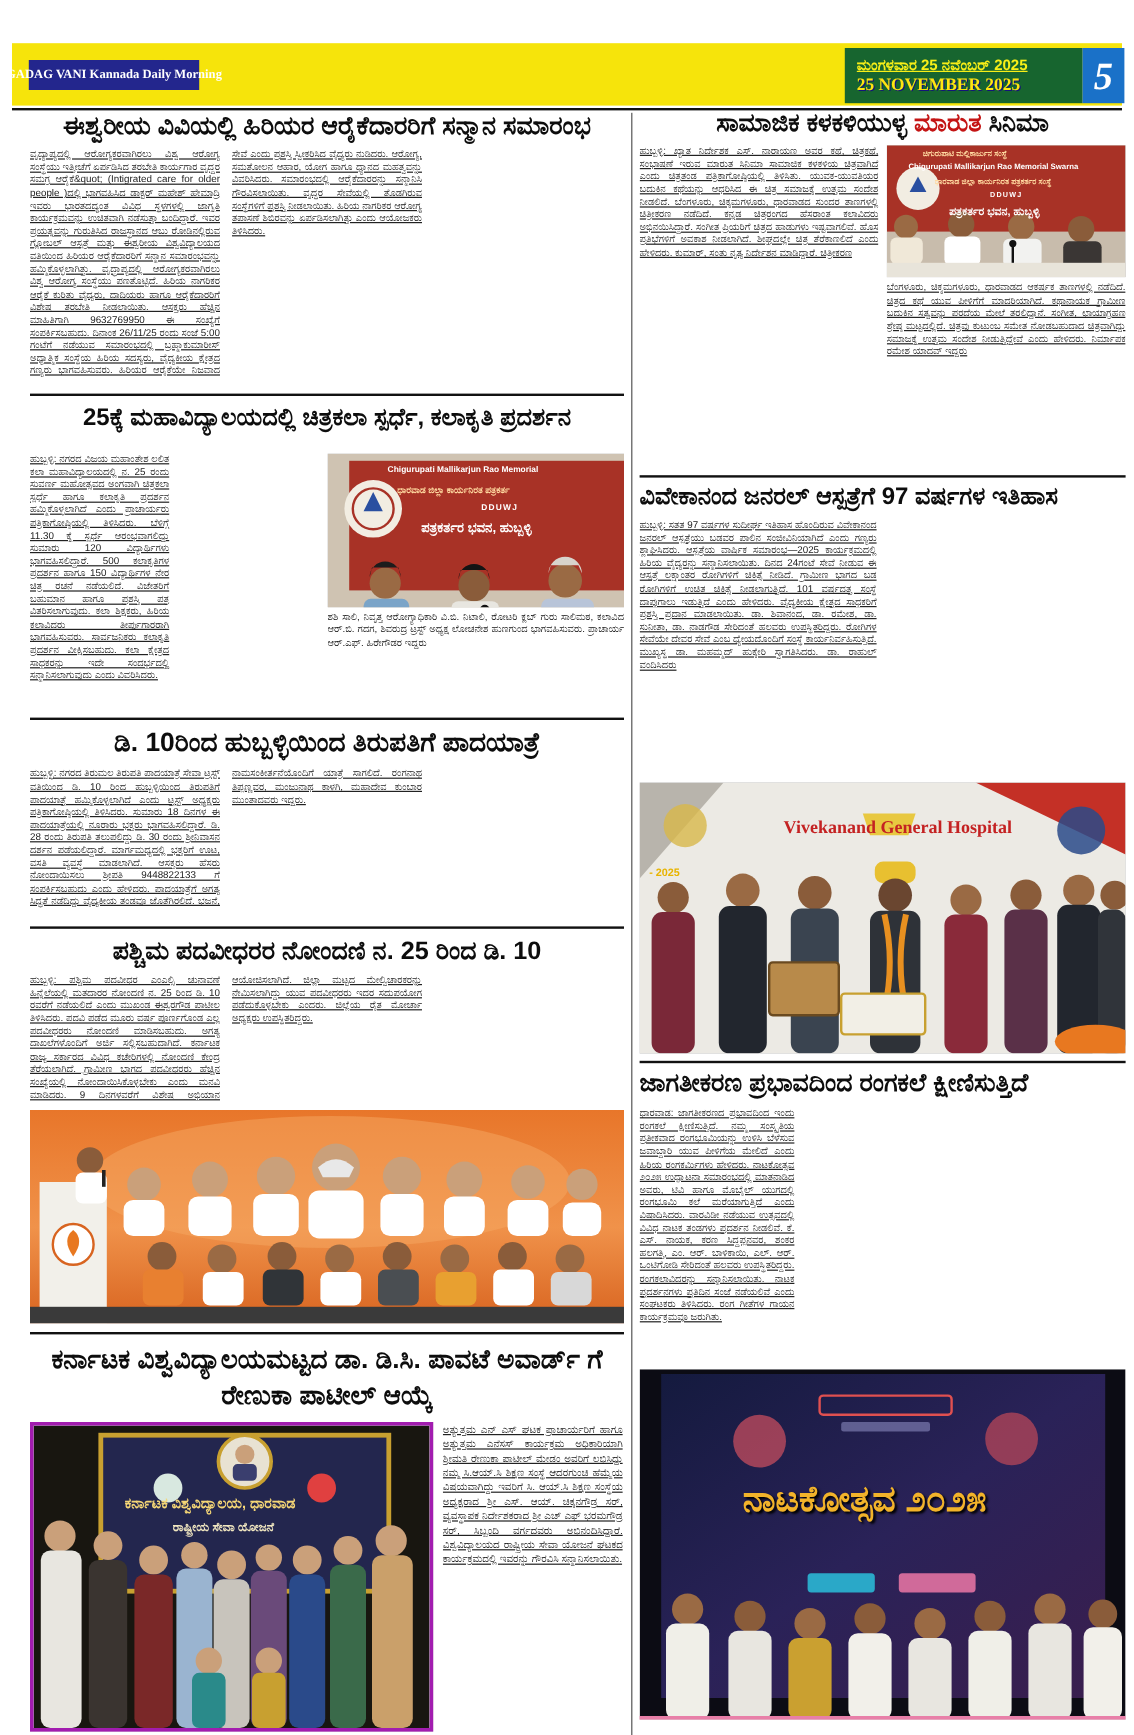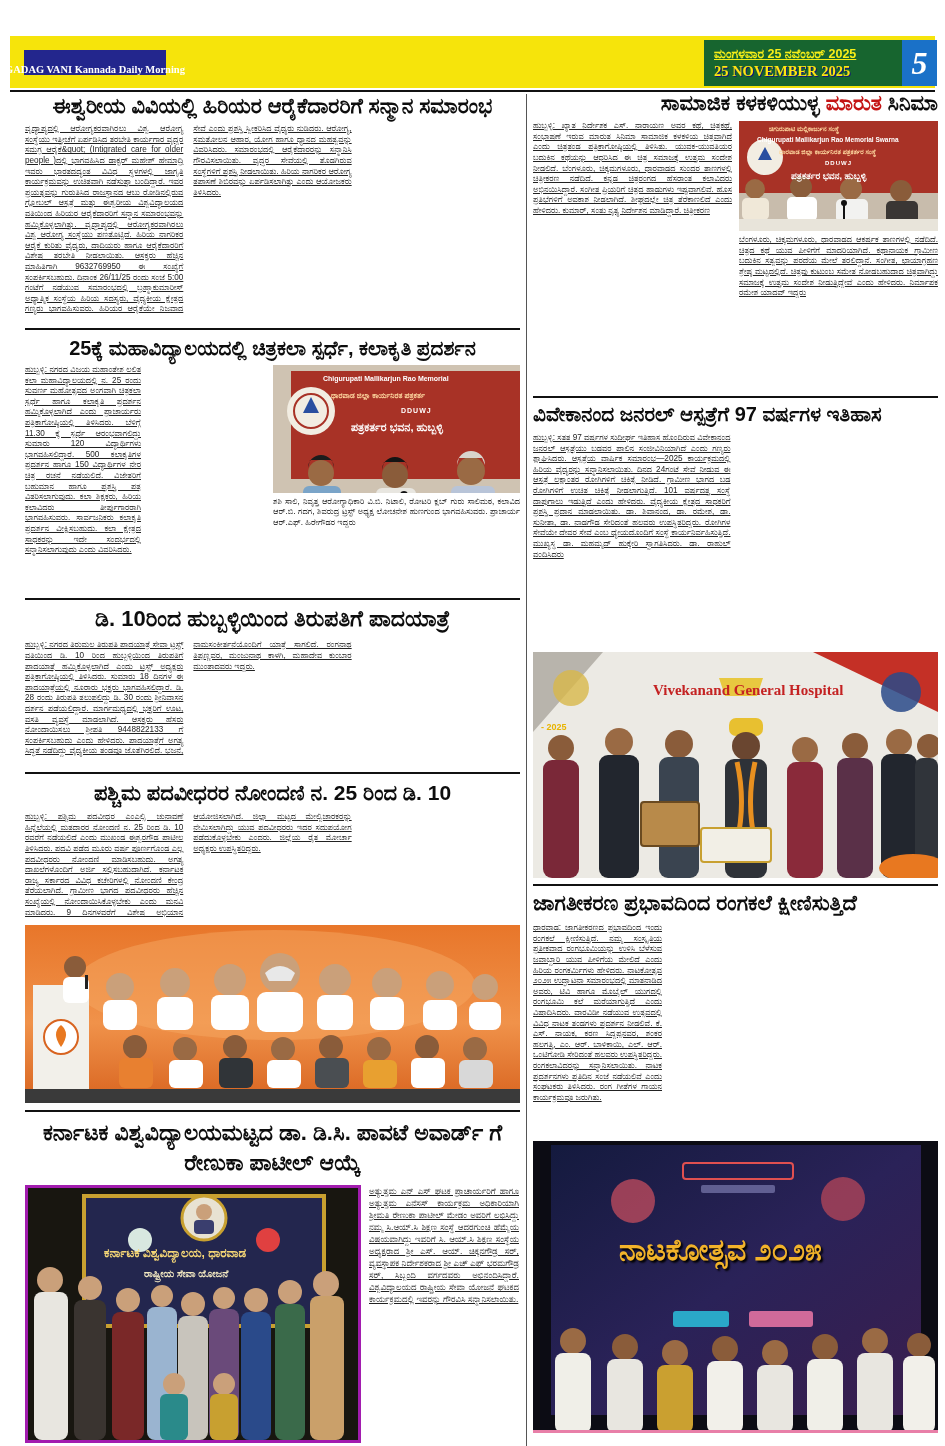--- a/index.html
+++ b/index.html
@@ -2,21 +2,21 @@
 <html><head>
 <meta charset="utf-8">
 <style>
   html,body{margin:0;padding:0;background:#9a9a9a;}
   .page{position:relative;width:945px;height:1446px;background:#ffffff;overflow:hidden;
         font-family:"Liberation Sans","DejaVu Sans",sans-serif;color:#1a1a1a;}
   
   .band{position:absolute;left:10px;top:36px;width:925px;height:52px;background:#f6e40b;}
   .masthead{position:absolute;left:24px;top:50px;width:142px;height:25px;background:#23268d;
             color:#fff;font-family:"Liberation Serif",serif;font-weight:bold;font-size:10.5px;
-            display:flex;align-items:flex-end;justify-content:center;white-space:nowrap;}
+            display:flex;align-items:center;justify-content:center;white-space:nowrap;}
   .logo-panel{position:absolute;left:366px;top:30px;width:140px;height:62px;background:#fff;
               display:flex;align-items:center;justify-content:center;}
   .logo-k1{font-weight:bold;font-size:30px;color:#3d4a94;line-height:1;letter-spacing:-1px;
            text-shadow:1px 1px 0 #9aa4d6;}
   .logo-k2{font-weight:bold;font-size:20px;color:#c41414;line-height:1;margin-left:2px;margin-top:18px;
            text-shadow:0 0 1px #f0c000;}
   .statue{margin:0 1px;margin-top:-6px;}
   .date-box{position:absolute;left:704px;top:40px;width:198px;height:46px;background:#17652f;
             display:flex;flex-direction:column;justify-content:center;padding-left:10px;box-sizing:border-box;}
   .date-kn{color:#f8ef17;font-weight:bold;font-size:12.5px;line-height:1.3;text-decoration:underline;}
@@ -71,21 +71,21 @@
   <div class="vdiv"></div>
 
   <div class="art" style="left:25px;top:93px;width:495px;">
     <div class="hl" style="font-size:21px;">ಈಶ್ವರೀಯ ವಿವಿಯಲ್ಲಿ ಹಿರಿಯರ ಆರೈಕೆದಾರರಿಗೆ ಸನ್ಮಾನ ಸಮಾರಂಭ</div>
     <div class="body-txt" style="margin-top:6px;height:196px;column-count:3;column-gap:10px;">ವೃದ್ಯಾಪ್ಯದಲ್ಲಿ ಆರೋಗ್ಯಕರವಾಗಿರಲು ವಿಶ್ವ ಆರೋಗ್ಯ ಸಂಸ್ಥೆಯು ಇತ್ತೀಚೆಗೆ ಏರ್ಪಡಿಸಿದ ತರಬೇತಿ ಕಾರ್ಯಗಾರ ವೃದ್ದರ ಸಮಗ್ರ ಆರೈಕೆ&amp;quot; (Intigrated care for older people )ದಲ್ಲಿ ಭಾಗವಹಿಸಿದ ಡಾಕ್ಟರ್ ಮಹೇಶ್ ಹೇಮಾದ್ರಿ ಇವರು ಭಾರತದದ್ಯಂತ ವಿವಿಧ ಸ್ಥಳಗಳಲ್ಲಿ ಜಾಗೃತಿ ಕಾರ್ಯಕ್ರಮವನ್ನು ಉಚಿತವಾಗಿ ನಡೆಸುತ್ತಾ ಬಂದಿದ್ದಾರೆ. ಇವರ ಪ್ರಯತ್ನವನ್ನು ಗುರುತಿಸಿದ ರಾಜಸ್ಥಾನದ ಆಬು ರೋಡಿನಲ್ಲಿರುವ ಗ್ಲೋಬಲ್ ಆಸ್ಪತ್ರೆ ಮತ್ತು ಈಶ್ವರೀಯ ವಿಶ್ವವಿದ್ಯಾಲಯದ ವತಿಯಿಂದ ಹಿರಿಯರ ಆರೈಕೆದಾರರಿಗೆ ಸನ್ಮಾನ ಸಮಾರಂಭವನ್ನು ಹಮ್ಮಿಕೊಳ್ಳಲಾಗಿತ್ತು. ವೃದ್ಧಾಪ್ಯದಲ್ಲಿ ಆರೋಗ್ಯಕರವಾಗಿರಲು ವಿಶ್ವ ಆರೋಗ್ಯ ಸಂಸ್ಥೆಯು ಪಣತೊಟ್ಟಿದೆ. ಹಿರಿಯ ನಾಗರಿಕರ ಆರೈಕೆ ಕುರಿತು ವೈದ್ಯರು, ದಾದಿಯರು ಹಾಗೂ ಆರೈಕೆದಾರರಿಗೆ ವಿಶೇಷ ತರಬೇತಿ ನೀಡಲಾಯಿತು. ಆಸಕ್ತರು ಹೆಚ್ಚಿನ ಮಾಹಿತಿಗಾಗಿ 9632769950 ಈ ಸಂಖ್ಯೆಗೆ ಸಂಪರ್ಕಿಸಬಹುದು. ದಿನಾಂಕ 26/11/25 ರಂದು ಸಂಜೆ 5:00 ಗಂಟೆಗೆ ನಡೆಯುವ ಸಮಾರಂಭದಲ್ಲಿ ಬ್ರಹ್ಮಾಕುಮಾರೀಸ್ ಅಧ್ಯಾತ್ಮಿಕ ಸಂಸ್ಥೆಯ ಹಿರಿಯ ಸದಸ್ಯರು, ವೈದ್ಯಕೀಯ ಕ್ಷೇತ್ರದ ಗಣ್ಯರು ಭಾಗವಹಿಸುವರು. ಹಿರಿಯರ ಆರೈಕೆಯೇ ನಿಜವಾದ ಸೇವೆ ಎಂದು ಪ್ರಶಸ್ತಿ ಸ್ವೀಕರಿಸಿದ ವೈದ್ಯರು ನುಡಿದರು. ಆರೋಗ್ಯ, ಸಮತೋಲನ ಆಹಾರ, ಯೋಗ ಹಾಗೂ ಧ್ಯಾನದ ಮಹತ್ವವನ್ನು ವಿವರಿಸಿದರು. ಸಮಾರಂಭದಲ್ಲಿ ಆರೈಕೆದಾರರನ್ನು ಸನ್ಮಾನಿಸಿ ಗೌರವಿಸಲಾಯಿತು. ವೃದ್ಧರ ಸೇವೆಯಲ್ಲಿ ತೊಡಗಿರುವ ಸಂಸ್ಥೆಗಳಿಗೆ ಪ್ರಶಸ್ತಿ ನೀಡಲಾಯಿತು. ಹಿರಿಯ ನಾಗರಿಕರ ಆರೋಗ್ಯ ತಪಾಸಣೆ ಶಿಬಿರವನ್ನು ಏರ್ಪಡಿಸಲಾಗಿತ್ತು ಎಂದು ಆಯೋಜಕರು ತಿಳಿಸಿದರು.</div>
   </div>
   <div class="rule" style="left:25px;top:328px;width:495px;"></div>
 
   <div class="art" style="left:25px;top:336px;width:495px;">
     <div class="hl" style="font-size:20px;">25ಕ್ಕೆ ಮಹಾವಿದ್ಯಾಲಯದಲ್ಲಿ ಚಿತ್ರಕಲಾ ಸ್ಪರ್ಧೆ, ಕಲಾಕೃತಿ ಪ್ರದರ್ಶನ</div>
-    <div style="display:flex;gap:8px;margin-top:5px;">
+    <div style="display:flex;gap:8px;margin-top:18px;">
       <div class="body-txt" style="width:240px;height:218px;column-count:2;column-gap:8px;">ಹುಬ್ಬಳ್ಳಿ: ನಗರದ ವಿಜಯ ಮಹಾಂತೇಶ ಲಲಿತ ಕಲಾ ಮಹಾವಿದ್ಯಾಲಯದಲ್ಲಿ ನ. 25 ರಂದು ಸುವರ್ಣ ಮಹೋತ್ಸವದ ಅಂಗವಾಗಿ ಚಿತ್ರಕಲಾ ಸ್ಪರ್ಧೆ ಹಾಗೂ ಕಲಾಕೃತಿ ಪ್ರದರ್ಶನ ಹಮ್ಮಿಕೊಳ್ಳಲಾಗಿದೆ ಎಂದು ಪ್ರಾಚಾರ್ಯರು ಪತ್ರಿಕಾಗೋಷ್ಠಿಯಲ್ಲಿ ತಿಳಿಸಿದರು. ಬೆಳಿಗ್ಗೆ 11.30 ಕ್ಕೆ ಸ್ಪರ್ಧೆ ಆರಂಭವಾಗಲಿದ್ದು ಸುಮಾರು 120 ವಿದ್ಯಾರ್ಥಿಗಳು ಭಾಗವಹಿಸಲಿದ್ದಾರೆ. 500 ಕಲಾಕೃತಿಗಳ ಪ್ರದರ್ಶನ ಹಾಗೂ 150 ವಿದ್ಯಾರ್ಥಿಗಳ ನೇರ ಚಿತ್ರ ರಚನೆ ನಡೆಯಲಿದೆ. ವಿಜೇತರಿಗೆ ಬಹುಮಾನ ಹಾಗೂ ಪ್ರಶಸ್ತಿ ಪತ್ರ ವಿತರಿಸಲಾಗುವುದು. ಕಲಾ ಶಿಕ್ಷಕರು, ಹಿರಿಯ ಕಲಾವಿದರು ತೀರ್ಪುಗಾರರಾಗಿ ಭಾಗವಹಿಸುವರು. ಸಾರ್ವಜನಿಕರು ಕಲಾಕೃತಿ ಪ್ರದರ್ಶನ ವೀಕ್ಷಿಸಬಹುದು. ಕಲಾ ಕ್ಷೇತ್ರದ ಸಾಧಕರನ್ನು ಇದೇ ಸಂದರ್ಭದಲ್ಲಿ ಸನ್ಮಾನಿಸಲಾಗುವುದು ಎಂದು ವಿವರಿಸಿದರು.</div>
       <div style="width:247px;">
         <div class="photo" style="width:247px;height:128px;">
           <svg width="247" height="168" viewBox="0 0 247 168">
             <rect width="247" height="168" fill="#cfc3b2"></rect>
             <rect x="18" y="6" width="229" height="108" fill="#a83226"></rect>
             <circle cx="38" cy="46" r="24" fill="#f2ede2"></circle>
             <circle cx="38" cy="46" r="17" fill="none" stroke="#a83226" stroke-width="2"></circle>
             <path d="M38 32 l8 16 h-16 z" fill="#2a4fa0"></path>
             <rect x="0" y="128" width="247" height="40" fill="#e8e4da"></rect>
@@ -233,21 +233,21 @@
             <rect x="182" y="206" width="28" height="46" rx="6" fill="#c8a030"></rect>
         </svg>
         <span class="ptxt kud-1" style="left:76px;top:58px;">ಕರ್ನಾಟಕ ವಿಶ್ವವಿದ್ಯಾಲಯ, ಧಾರವಾಡ</span>
         <span class="ptxt kud-2" style="left:116px;top:80px;">ರಾಷ್ಟ್ರೀಯ ಸೇವಾ ಯೋಜನೆ</span>
       </div>
       <div class="body-txt" style="width:150px;height:252px;font-size:8.6px;line-height:12px;">ಅತ್ಯುತ್ತಮ ಎನ್ ಎಸ್ ಘಟಕ ಪ್ರಾಚಾರ್ಯರಿಗೆ ಹಾಗೂ ಅತ್ಯುತ್ತಮ ಎನೆಸಸ್ ಕಾರ್ಯಕ್ರಮ ಅಧಿಕಾರಿಯಾಗಿ ಶ್ರೀಮತಿ ರೇಣುಕಾ ಪಾಟೀಲ್ ಮೇಡಂ ಅವರಿಗೆ ಲಭಿಸಿದ್ದು ನಮ್ಮ ಸಿ.ಆಯ್.ಸಿ ಶಿಕ್ಷಣ ಸಂಸ್ಥೆ ಆದರಗುಂಚಿ ಹೆಮ್ಮೆಯ ವಿಷಯವಾಗಿದ್ದು ಇವರಿಗೆ ಸಿ. ಆಯ್.ಸಿ ಶಿಕ್ಷಣ ಸಂಸ್ಥೆಯ ಅಧ್ಯಕ್ಷರಾದ ಶ್ರೀ ಎಸ್. ಆಯ್. ಚಿಕ್ಕನಗೌಡ್ರ ಸರ್, ವ್ಯವಸ್ಥಾಪಕ ನಿರ್ದೇಶಕರಾದ ಶ್ರೀ ಎಚ್ ಎಫ್ ಭರಮಗೌಡ್ರ ಸರ್, ಸಿಬ್ಬಂದಿ ವರ್ಗದವರು ಅಭಿನಂದಿಸಿದ್ದಾರೆ. ವಿಶ್ವವಿದ್ಯಾಲಯದ ರಾಷ್ಟ್ರೀಯ ಸೇವಾ ಯೋಜನೆ ಘಟಕದ ಕಾರ್ಯಕ್ರಮದಲ್ಲಿ ಇವರನ್ನು ಗೌರವಿಸಿ ಸನ್ಮಾನಿಸಲಾಯಿತು.</div>
     </div>
   </div>
 
   <div class="art" style="left:533px;top:90px;width:405px;">
-    <div class="hl" style="font-size:21px;text-align:right;"><span>ಸಾಮಾಜಿಕ ಕಳಕಳಿಯುಳ್ಳ </span><span class="hl-red">ಮಾರುತ</span><span> ಸಿನಿಮಾ</span></div>
+    <div class="hl" style="font-size:21px;"><span>ಸಾಮಾಜಿಕ ಕಳಕಳಿಯುಳ್ಳ </span><span class="hl-red">ಮಾರುತ</span><span> ಸಿನಿಮಾ</span></div>
     <div style="display:flex;gap:7px;margin-top:6px;">
       <div class="body-txt" style="width:199px;height:268px;">ಹುಬ್ಬಳ್ಳಿ: ಖ್ಯಾತ ನಿರ್ದೇಶಕ ಎಸ್. ನಾರಾಯಣ ಅವರ ಕಥೆ, ಚಿತ್ರಕಥೆ, ಸಂಭಾಷಣೆ ಇರುವ ಮಾರುತ ಸಿನಿಮಾ ಸಾಮಾಜಿಕ ಕಳಕಳಿಯ ಚಿತ್ರವಾಗಿದೆ ಎಂದು ಚಿತ್ರತಂಡ ಪತ್ರಿಕಾಗೋಷ್ಠಿಯಲ್ಲಿ ತಿಳಿಸಿತು. ಯುವಕ-ಯುವತಿಯರ ಬದುಕಿನ ಕಥೆಯನ್ನು ಆಧರಿಸಿದ ಈ ಚಿತ್ರ ಸಮಾಜಕ್ಕೆ ಉತ್ತಮ ಸಂದೇಶ ನೀಡಲಿದೆ. ಬೆಂಗಳೂರು, ಚಿಕ್ಕಮಗಳೂರು, ಧಾರವಾಡದ ಸುಂದರ ತಾಣಗಳಲ್ಲಿ ಚಿತ್ರೀಕರಣ ನಡೆದಿದೆ. ಕನ್ನಡ ಚಿತ್ರರಂಗದ ಹೆಸರಾಂತ ಕಲಾವಿದರು ಅಭಿನಯಿಸಿದ್ದಾರೆ. ಸಂಗೀತ ಪ್ರಿಯರಿಗೆ ಚಿತ್ರದ ಹಾಡುಗಳು ಇಷ್ಟವಾಗಲಿವೆ. ಹೊಸ ಪ್ರತಿಭೆಗಳಿಗೆ ಅವಕಾಶ ನೀಡಲಾಗಿದೆ. ಶೀಘ್ರದಲ್ಲೇ ಚಿತ್ರ ತೆರೆಕಾಣಲಿದೆ ಎಂದು ಹೇಳಿದರು. ಕುಮಾರ್, ಸಂತು ನೃತ್ಯ ನಿರ್ದೇಶನ ಮಾಡಿದ್ದಾರೆ. ಚಿತ್ರೀಕರಣ</div>
       <div style="width:199px;">
         <div class="photo" style="width:199px;height:110px;">
           <svg width="199" height="110" viewBox="0 0 199 110">
             <rect width="199" height="110" fill="#c8bcac"></rect>
             <rect x="0" y="0" width="199" height="72" fill="#a83226"></rect>
             <circle cx="26" cy="36" r="18" fill="#f2ede2"></circle>
             <path d="M26 26 l7 13 h-14 z" fill="#2a4fa0"></path>
             <g>

